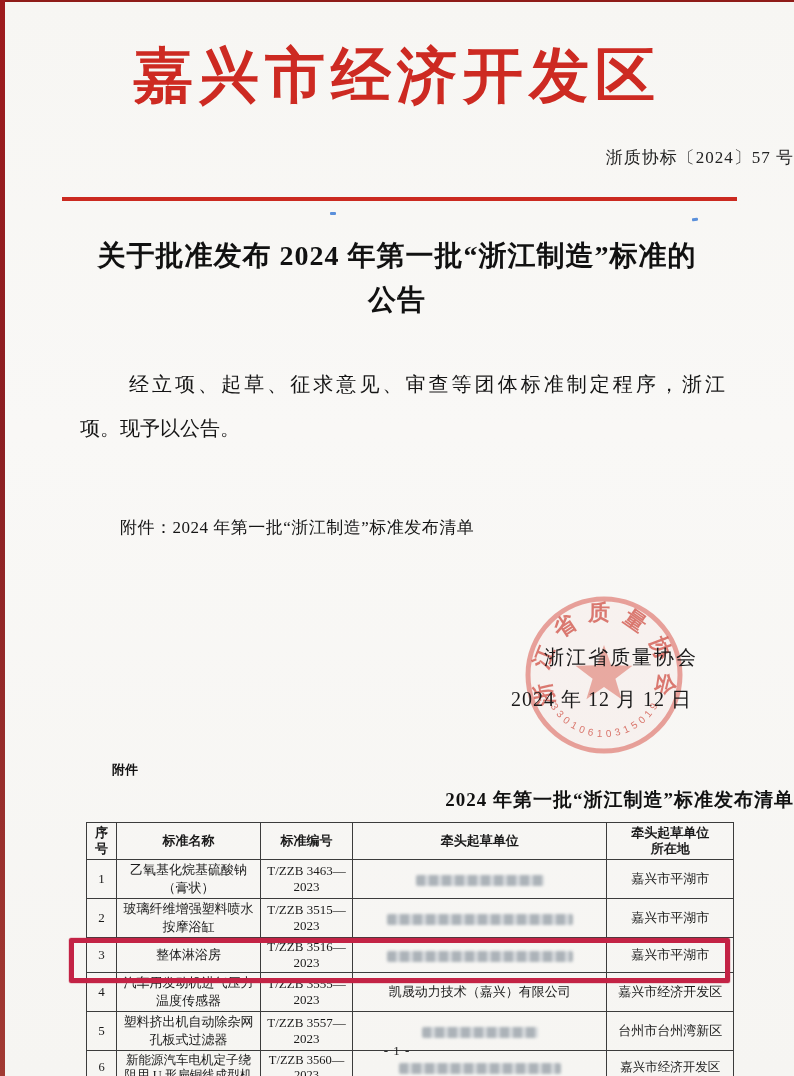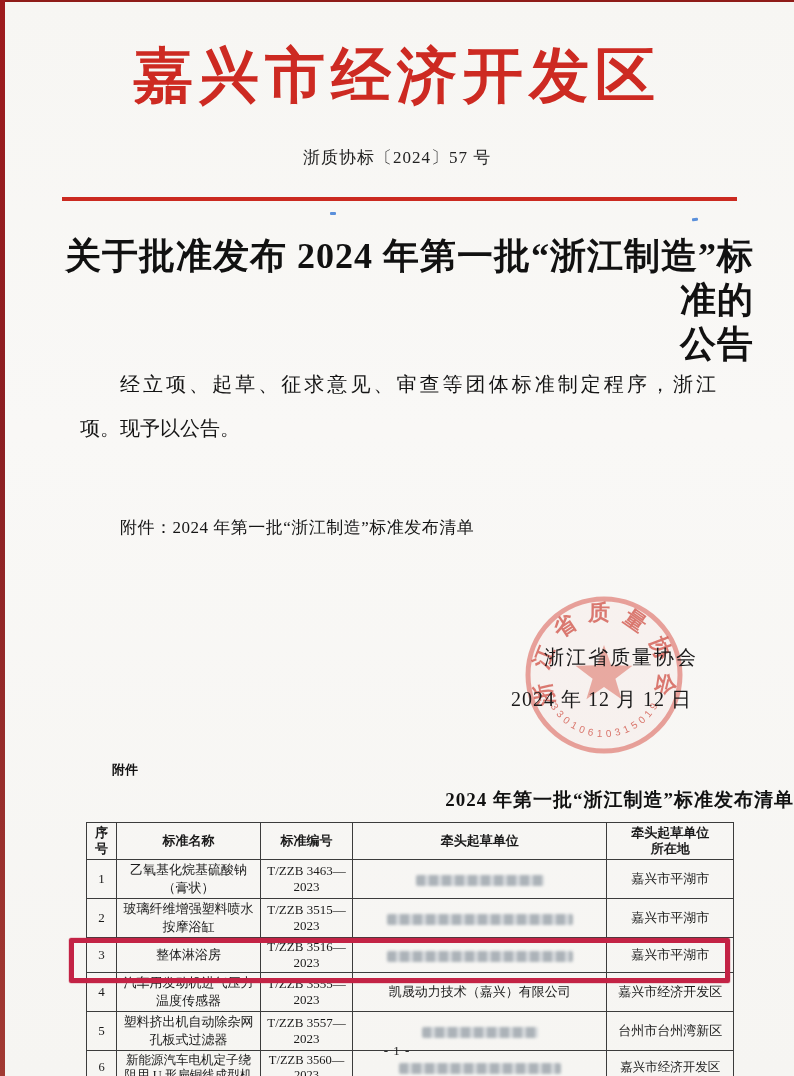--- a/index.html
+++ b/index.html
@@ -15,37 +15,37 @@
   .edge-top{position:absolute;top:0;left:0;width:100%;height:2px;background:#8f1c18;}
   .edge-left{position:absolute;top:0;left:0;width:5px;height:100%;
     background:linear-gradient(180deg,#9e1b1d 0%,#8c1f22 40%,#a23a33 100%);}
   .header-title{
     position:absolute;top:36px;left:0;width:100%;
     text-align:center;font-size:60px;font-weight:bold;
     color:#cd2a22;letter-spacing:6px;white-space:nowrap;
   }
   .doc-number{
     position:absolute;top:146px;left:0;width:100%;
-    text-align:center;font-size:17px;letter-spacing:1px;color:#222;
+    text-align:right;font-size:17px;letter-spacing:1px;color:#222;
   }
   .red-line{position:absolute;top:197px;left:62px;width:675px;height:4px;background:#cb2a20;}
   .blue-mark{position:absolute;background:#3f7ed6;opacity:.85;border-radius:1px;}
   .bm1{top:212px;left:330px;width:6px;height:3px;}
   .bm2{top:218px;left:692px;width:6px;height:3px;transform:rotate(-8deg);}
   .doc-title{
     position:absolute;top:234px;left:40px;width:714px;
-    text-align:right;font-size:36px;font-weight:bold;color:#111;
+    text-align:center;font-size:28px;font-weight:bold;color:#111;
     line-height:44px;letter-spacing:1px;
   }
   .body-text{
     position:absolute;top:362px;left:80px;width:636px;
     font-size:20px;line-height:44px;color:#151515;
   }
   .body-line{width:100%;}
-  .jl{text-align:justify;text-align-last:justify;}
+  .jl{text-align:justify;text-align-last:justify;margin-left:9px;}
   .indent{padding-left:40px;box-sizing:border-box;}
   .attach-ref{
     position:absolute;top:516px;left:120px;
     font-size:17px;color:#151515;letter-spacing:.5px;
   }
   .stamp{position:absolute;top:590px;left:519px;width:170px;height:170px;}
   .sign-name{
     position:absolute;top:644px;left:544px;
     font-size:20px;letter-spacing:2px;color:#1a1a1a;z-index:3;
   }

